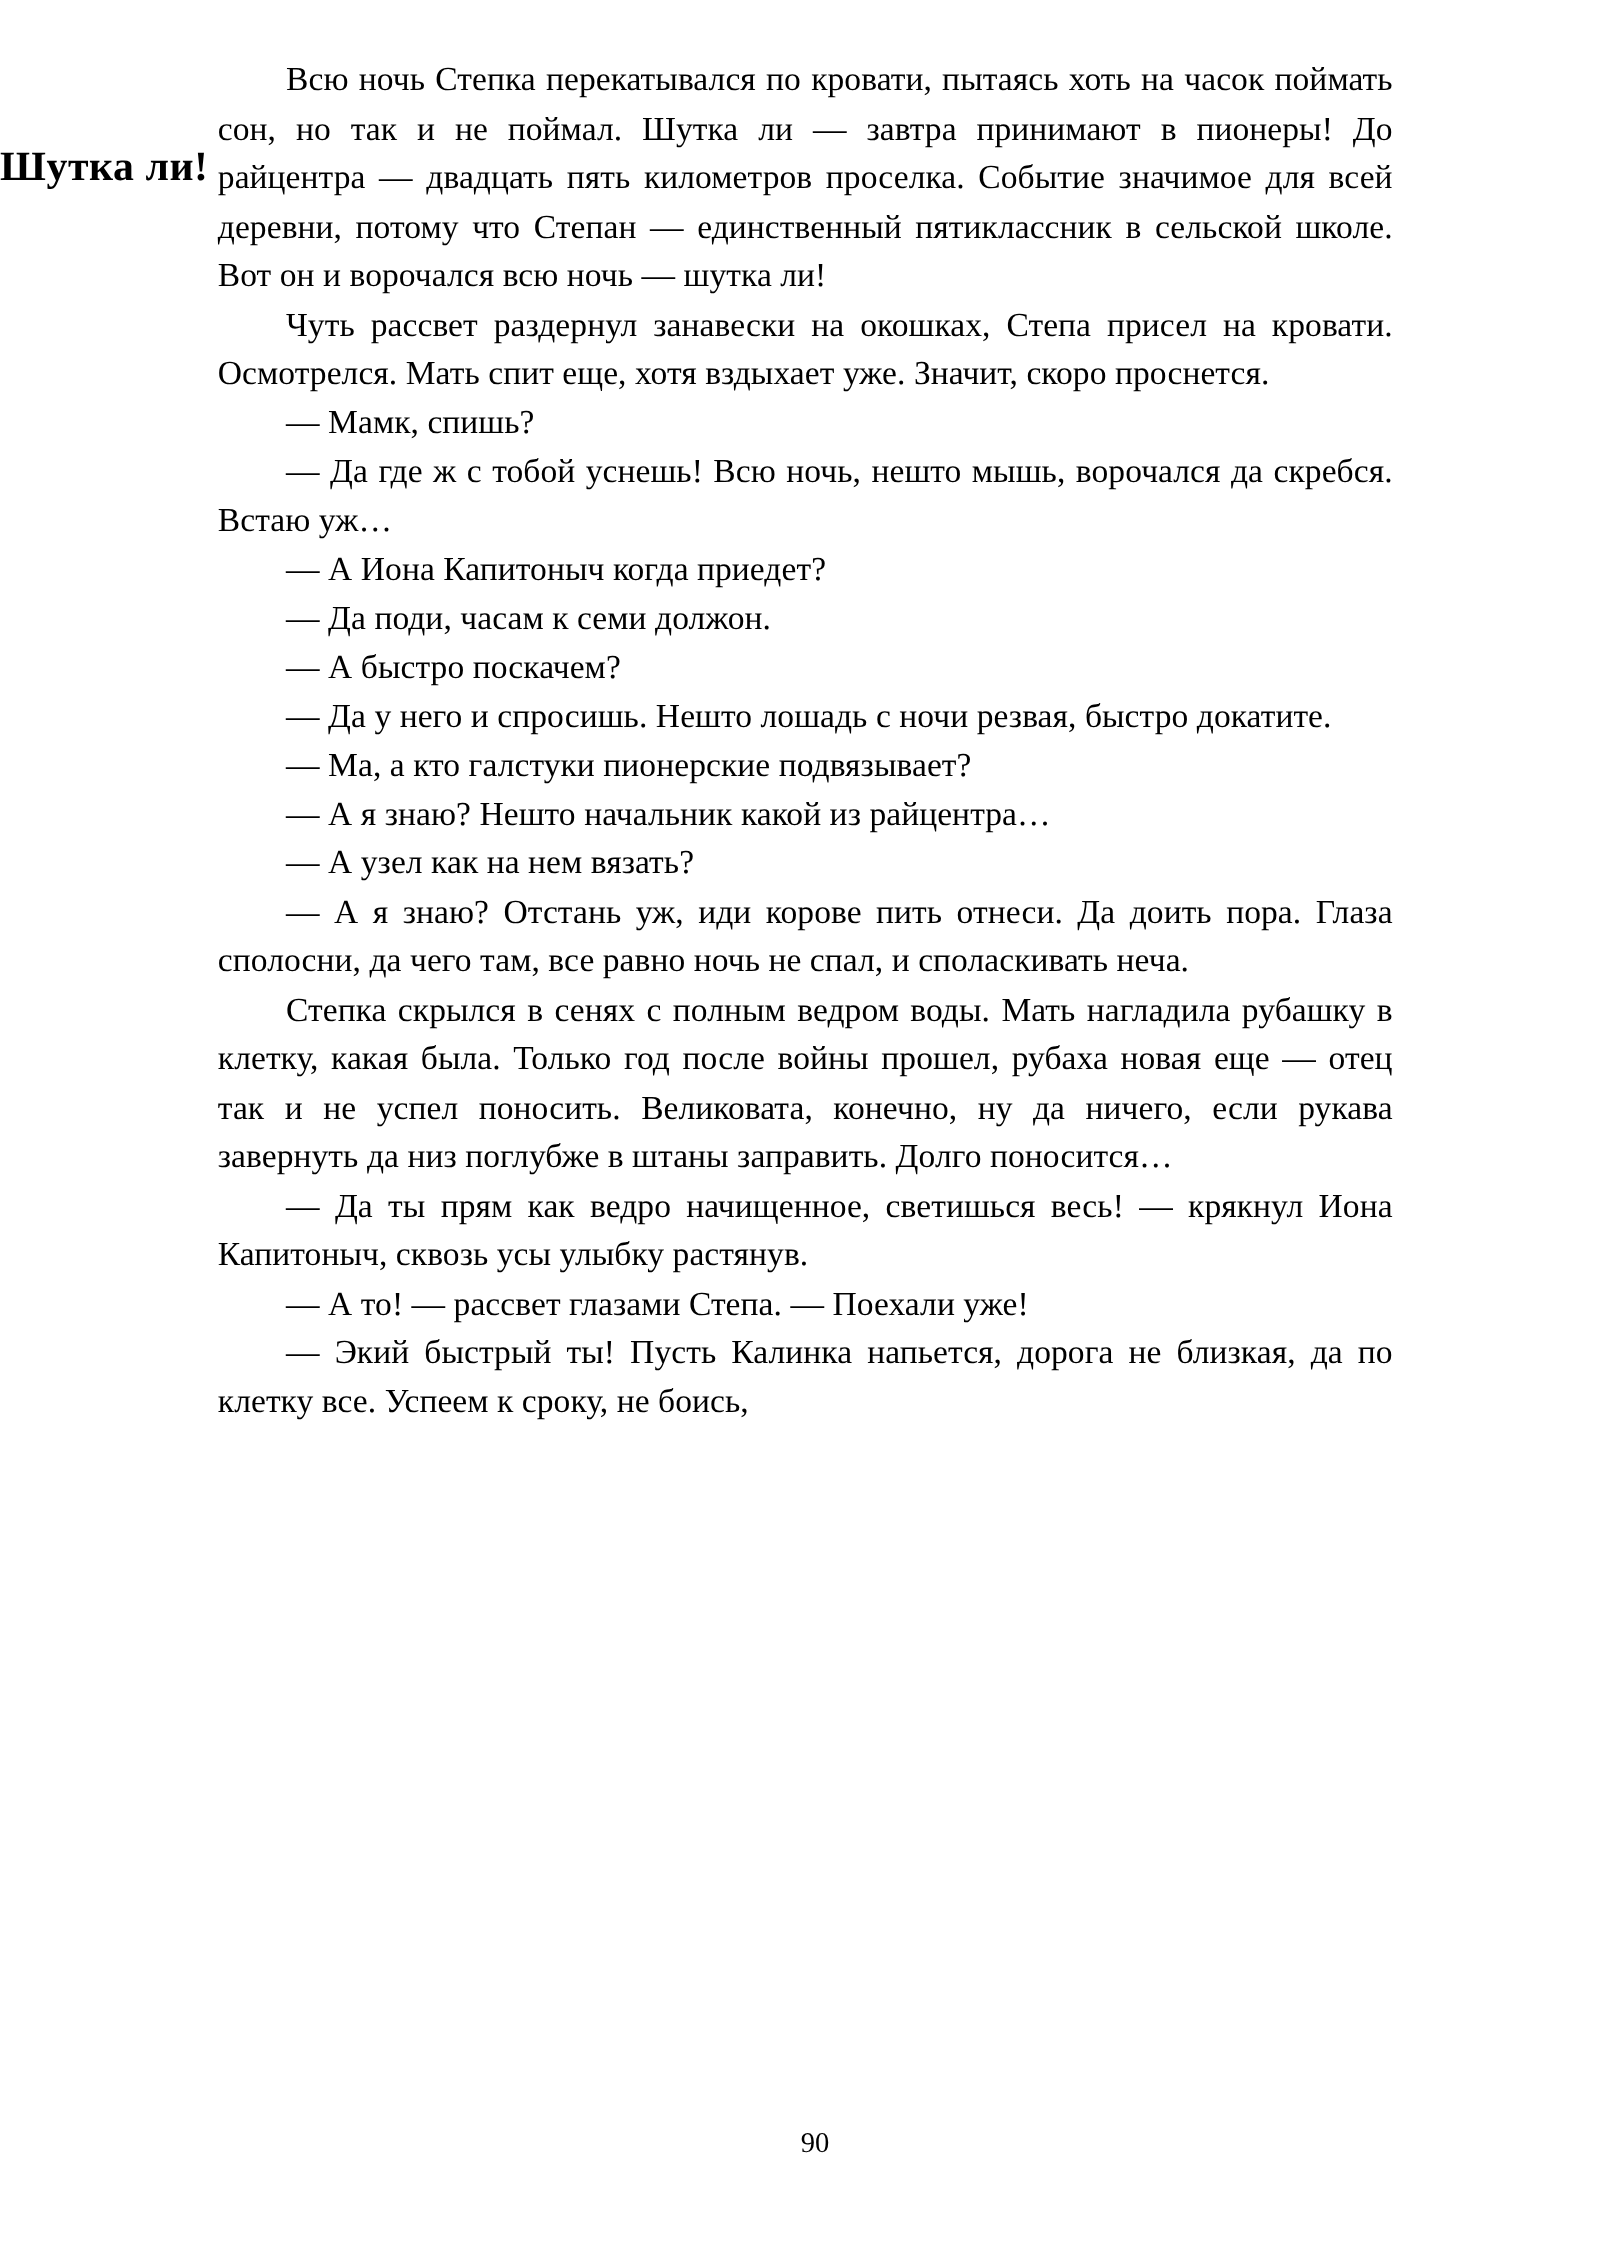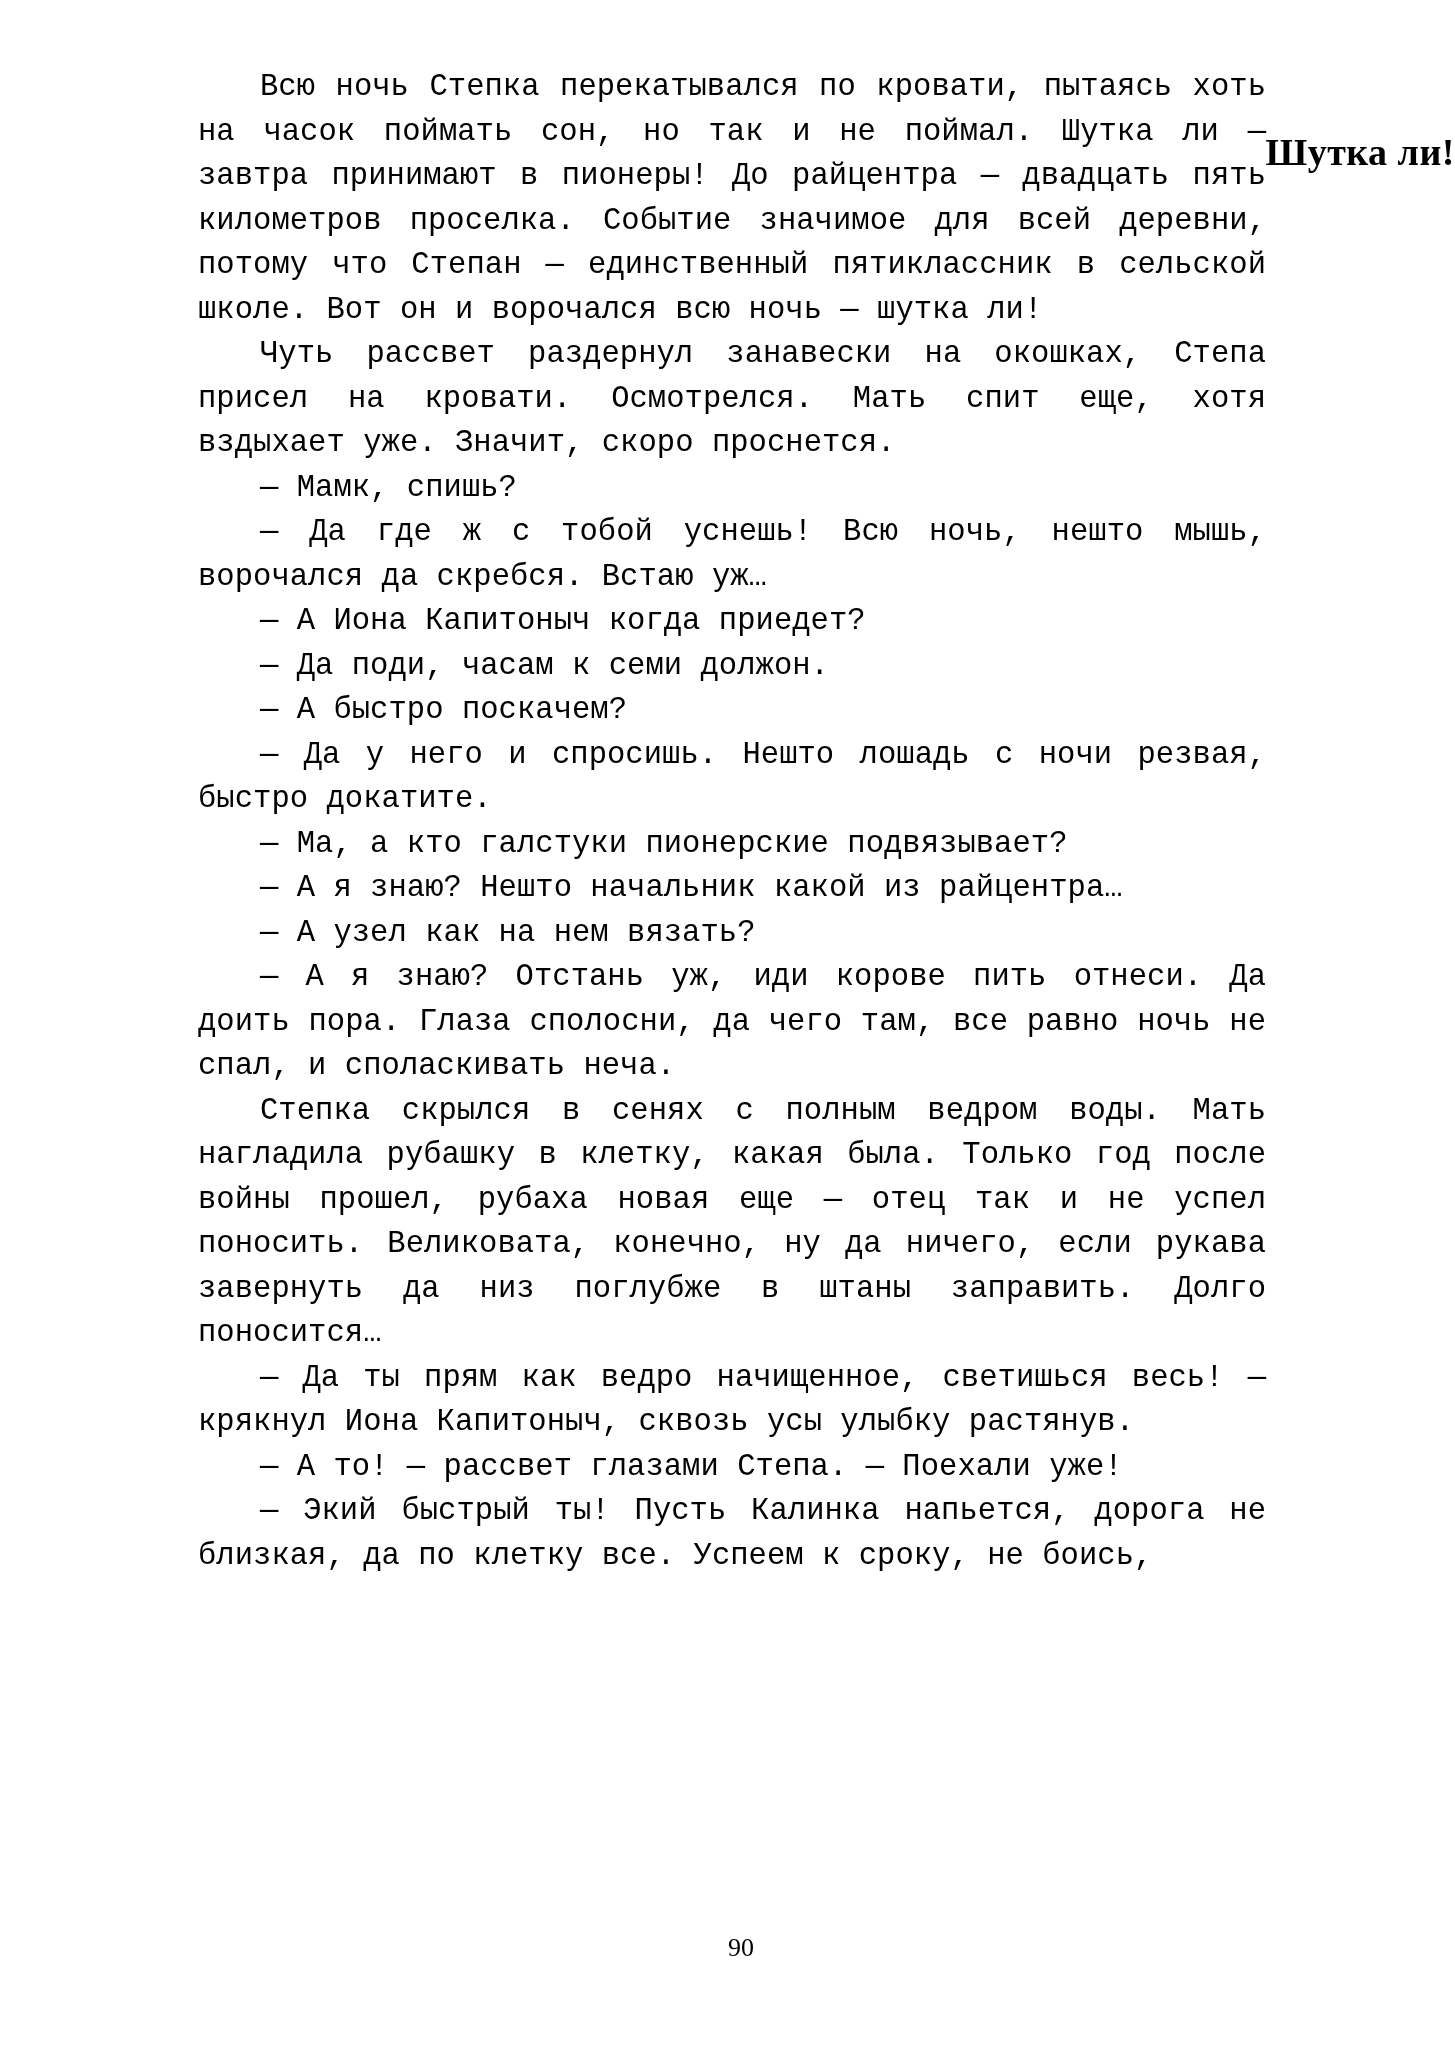--- a/index.html
+++ b/index.html
@@ -18,26 +18,25 @@
   .page {
     width: 1455px;
     height: 2058px;
     position: relative;
     background: #ffffff;
     box-sizing: border-box;
   }
   .content {
     position: absolute;
     left: 198px;
-    top: 16px;
+    top: 1px;
     width: 1068px;
-    font-family: Liberation Mono, monospace;
   }
   .page-title {
-    text-align: right;
+    text-align: left;
     font-size: 38px;
     font-weight: bold;
     letter-spacing: 0.5px;
     margin: 0;
     padding-top: 133px;
     padding-bottom: 0;
     line-height: 1.05;
   }
   .body-text {
     margin-top: 49px;

